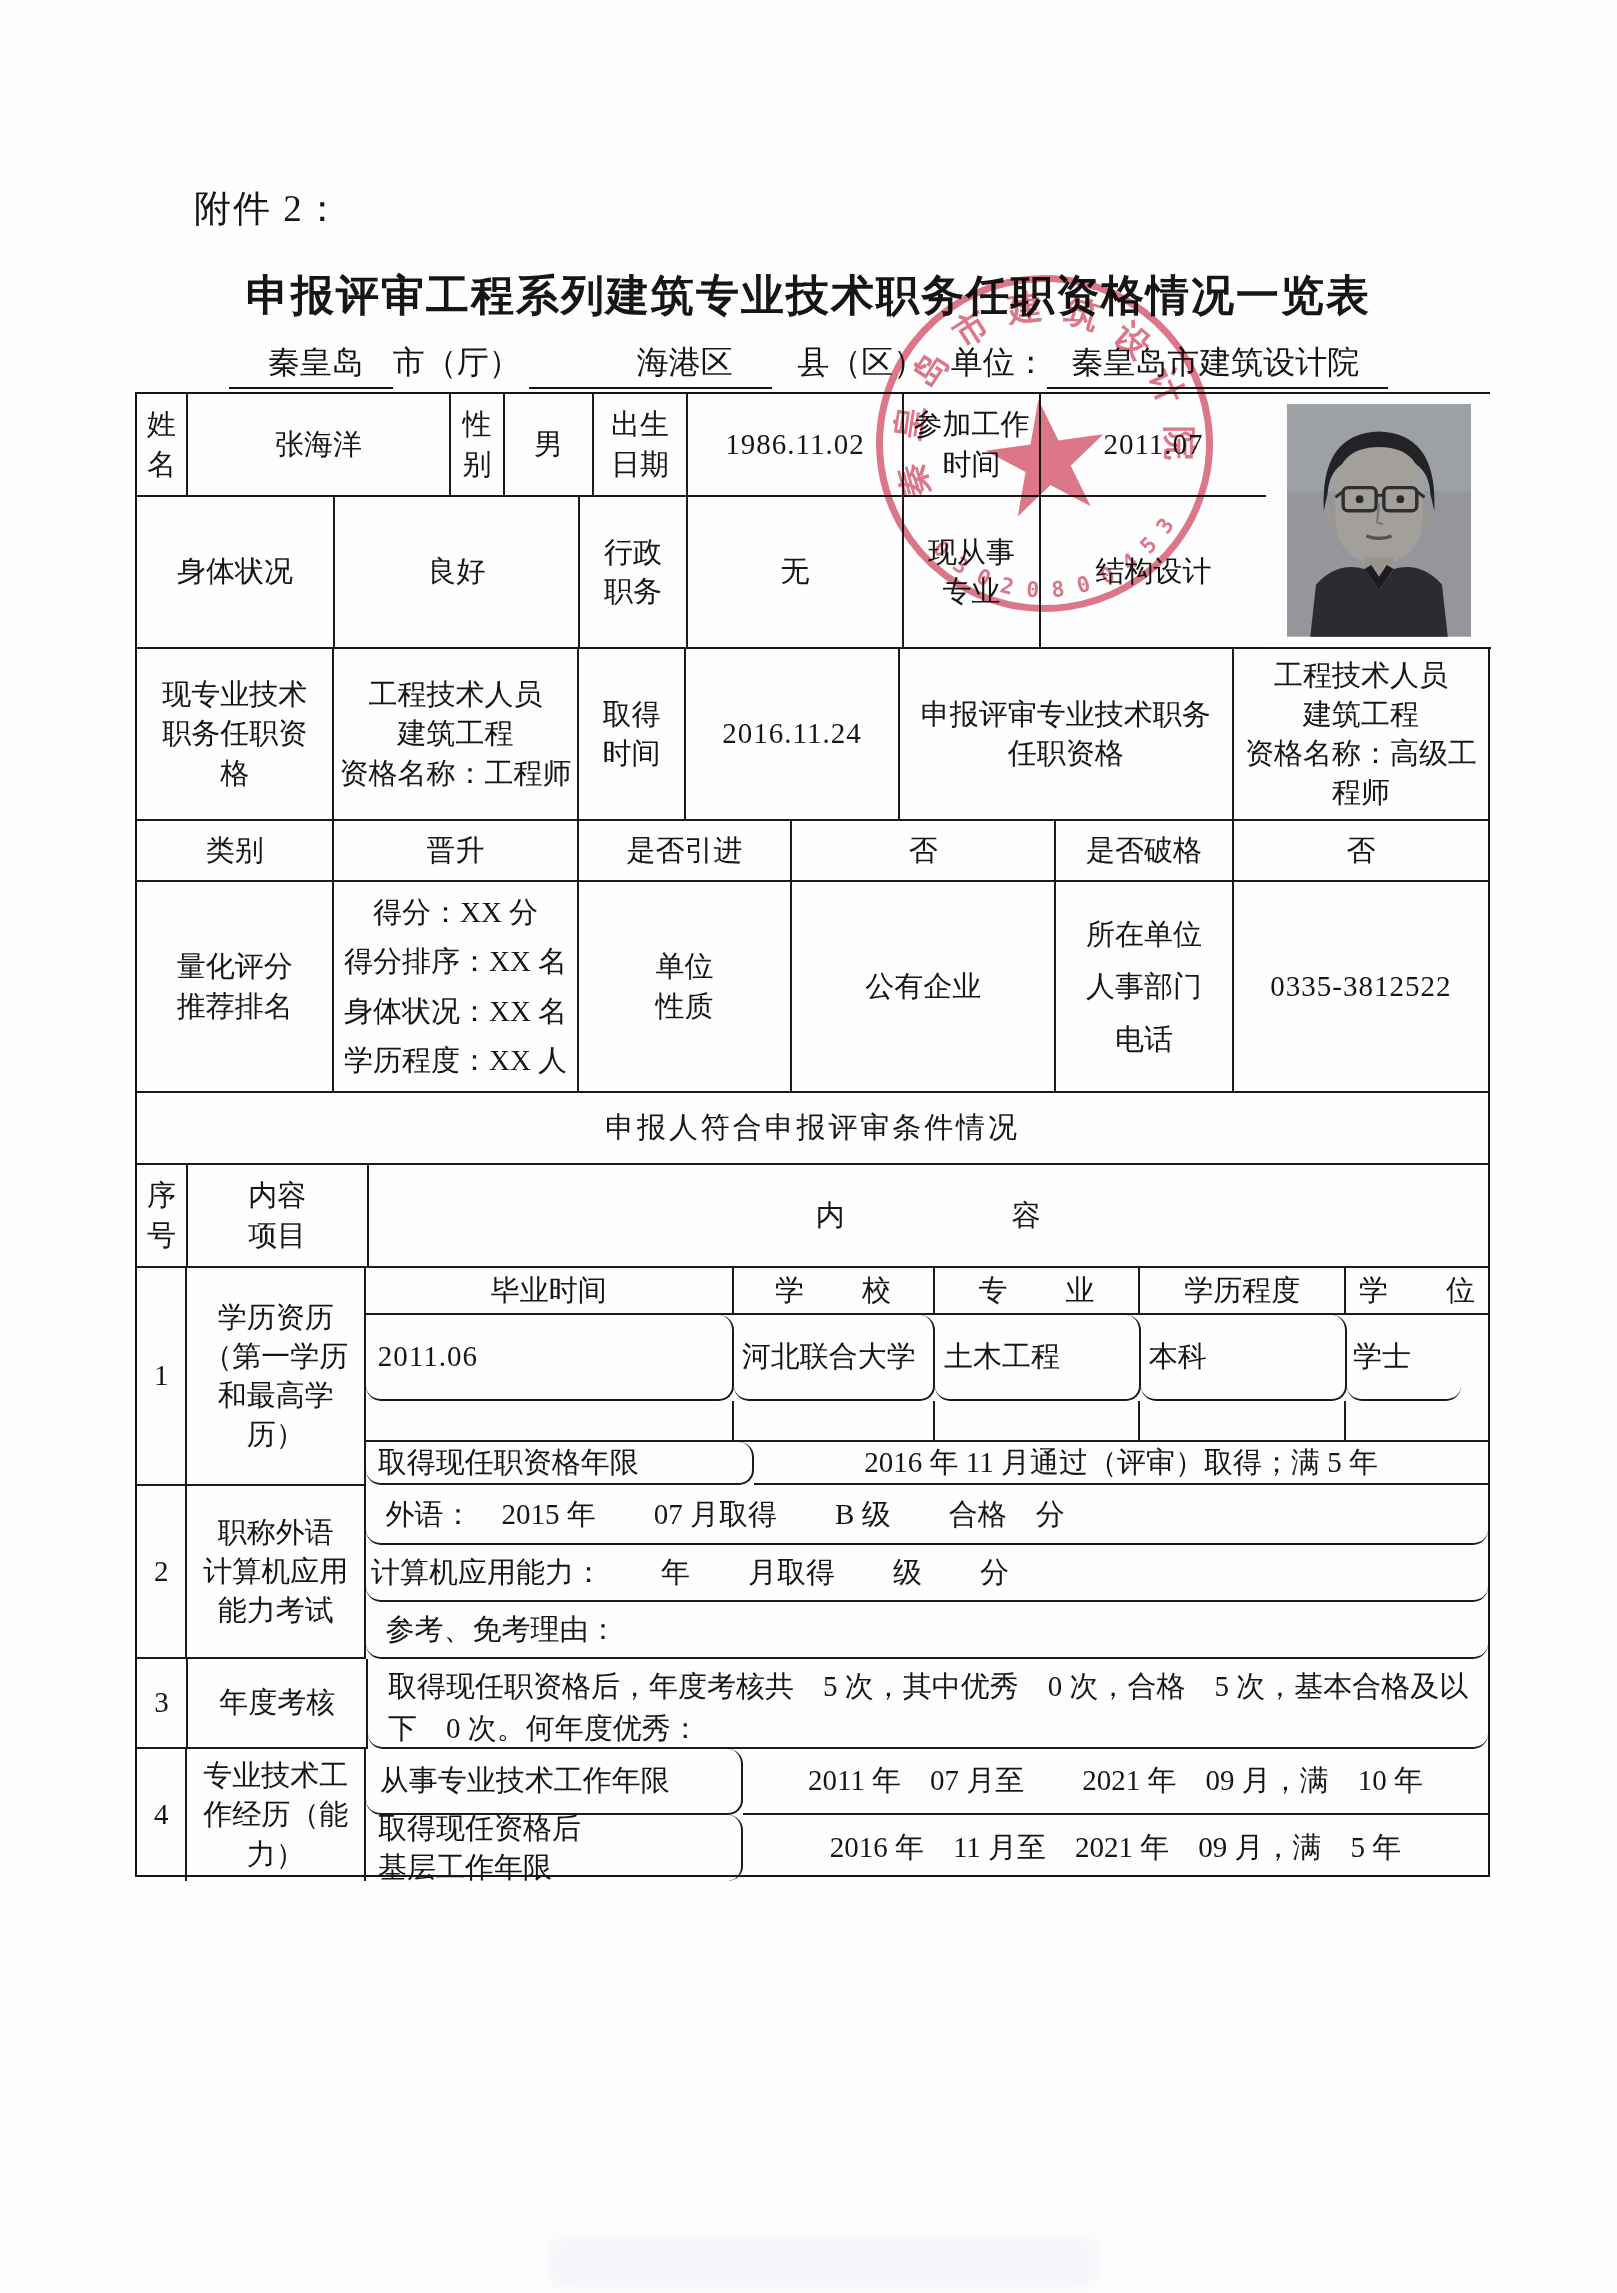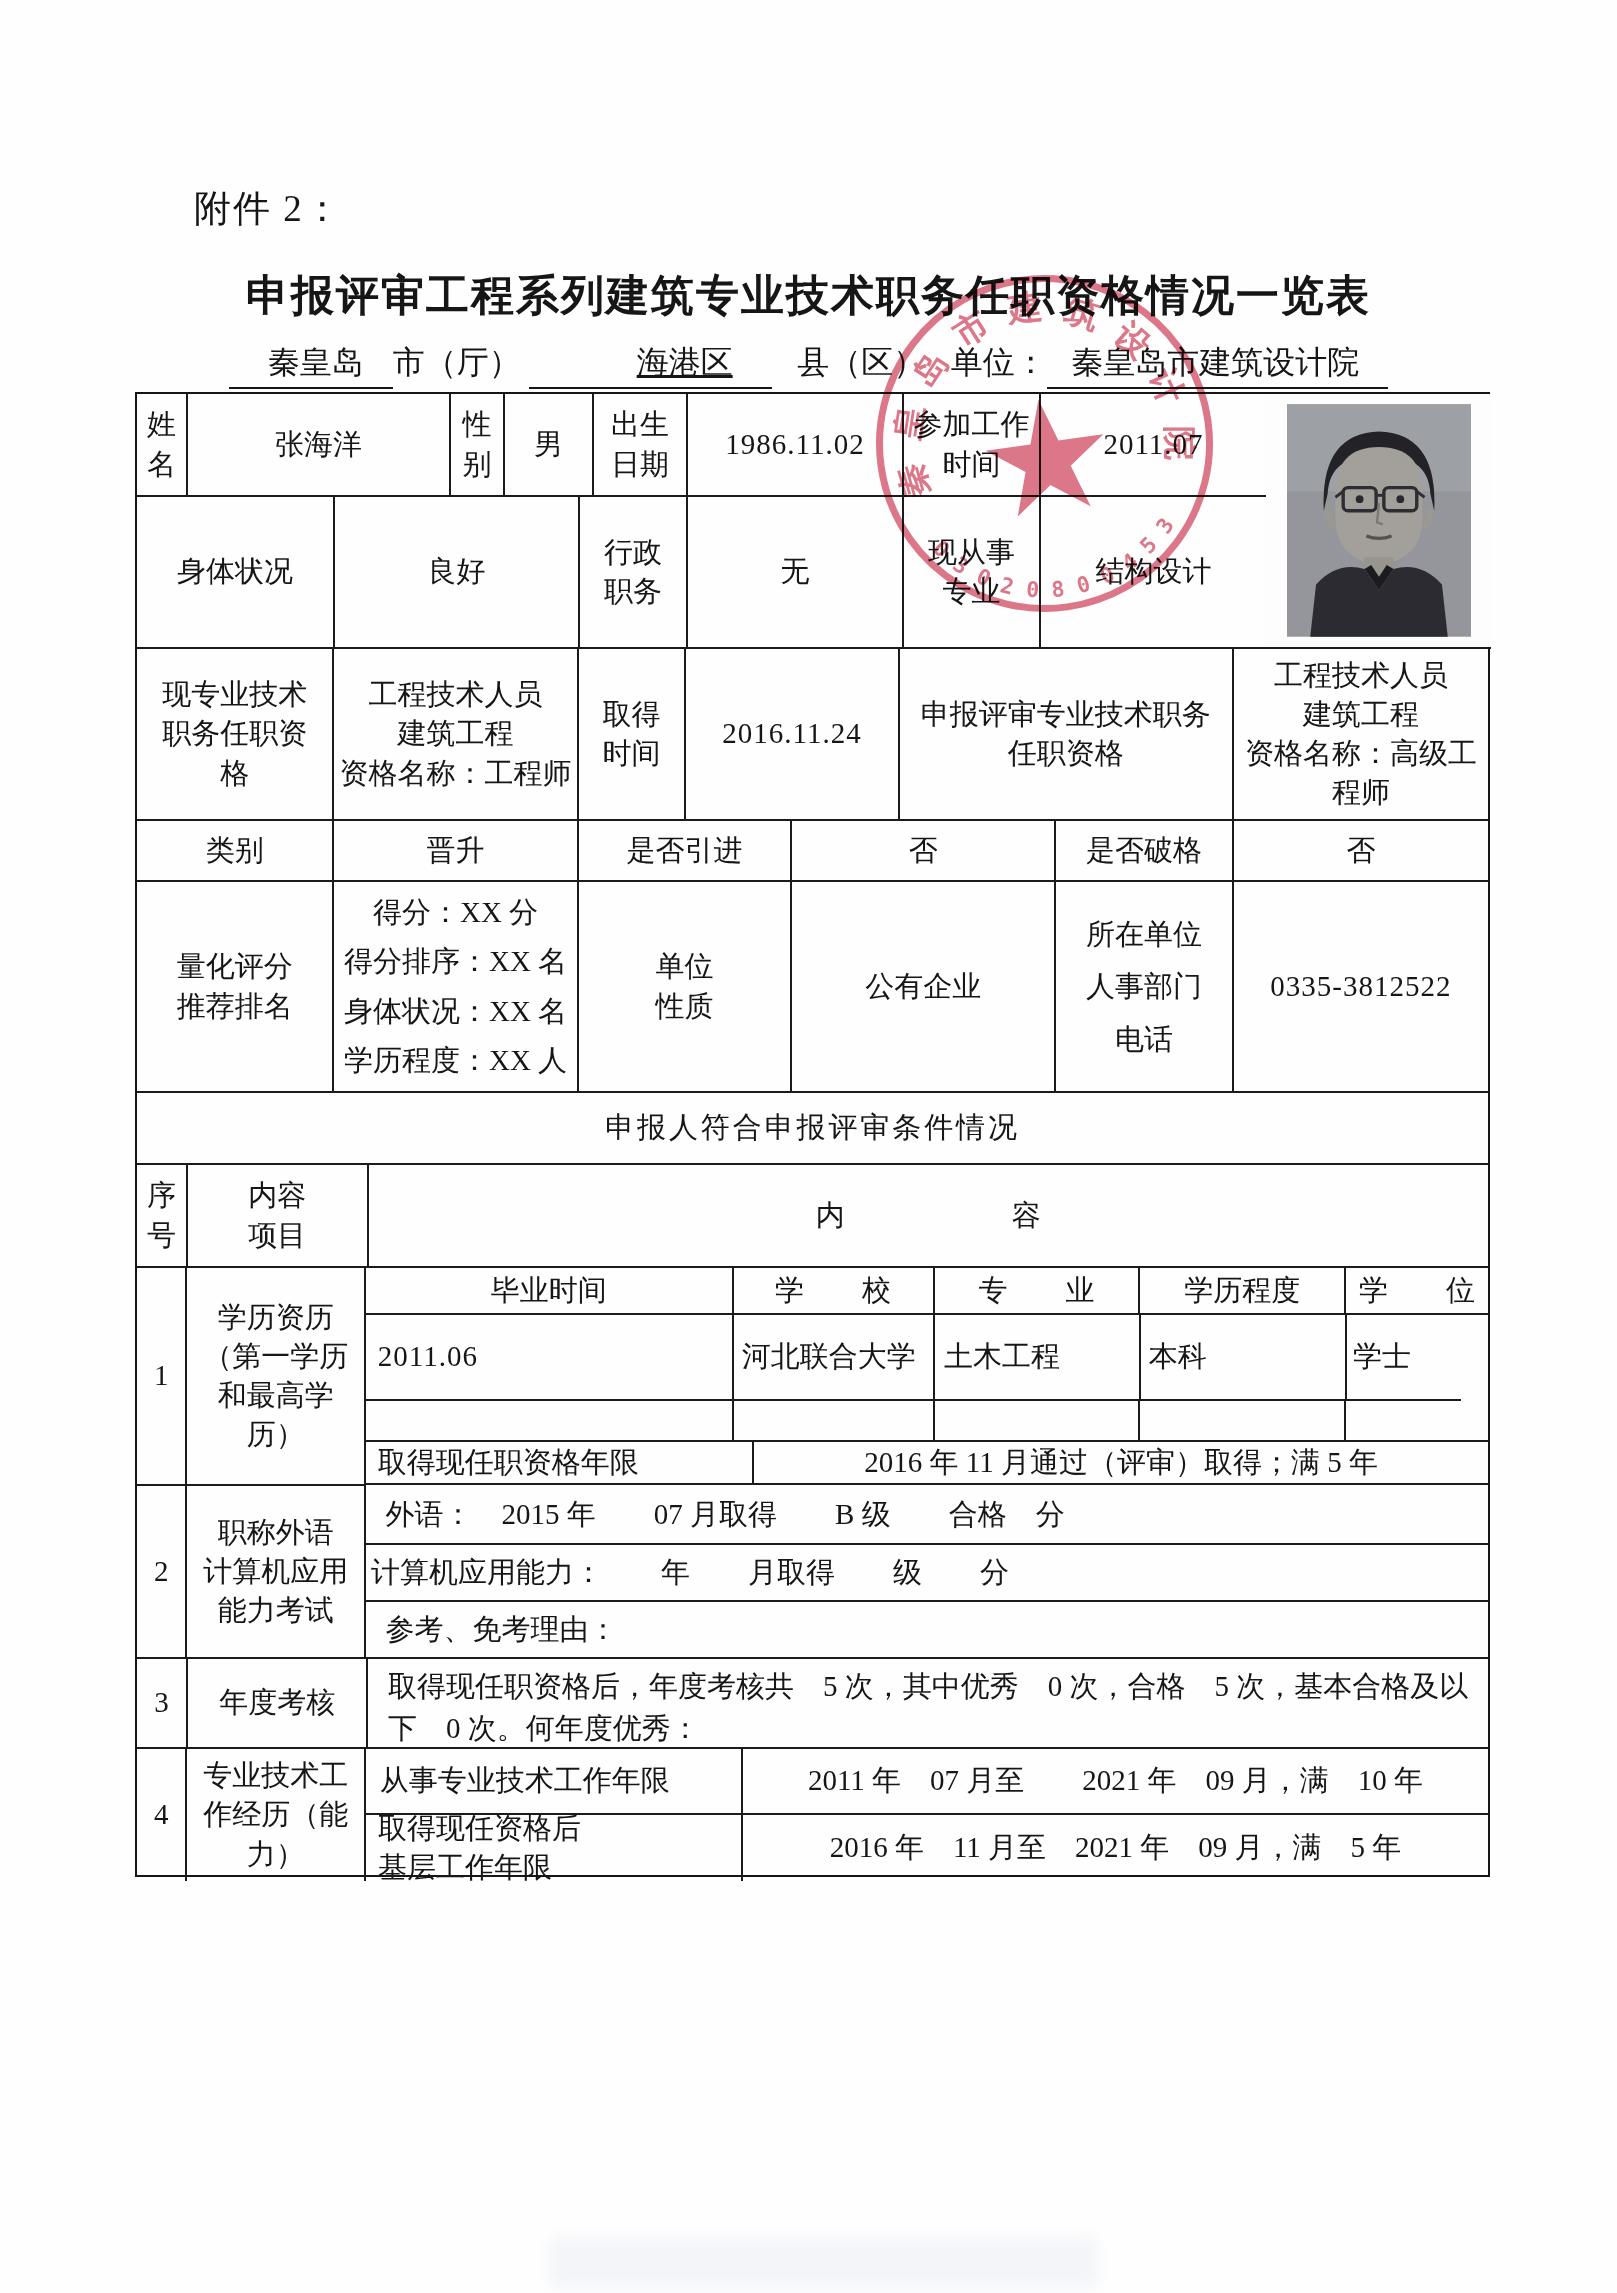--- a/index.html
+++ b/index.html
@@ -6,33 +6,33 @@
   .page{
     position:relative;width:1617px;height:2294px;background:#fefefe;overflow:hidden;
     font-family:"Liberation Serif","DejaVu Serif",serif;color:#161616;
   }
   .attachment{position:absolute;left:194px;top:184px;font-size:37px;letter-spacing:2px;}
   .doc-title{position:absolute;left:0;top:267px;width:1617px;text-align:center;
     font-size:43px;font-weight:700;letter-spacing:2px;}
   .subheader{position:absolute;left:0;top:341px;width:1617px;text-align:center;font-size:32px;white-space:nowrap;}
   .subheader .u{border-bottom:2.9px solid #161616;display:inline-block;}
   .subheader .pad1{padding:0 29px 2px 39px;}
-  .subheader .pad2{padding:0 39px 2px 108px;margin-left:7.8px;text-decoration:underline;}
+  .subheader .pad2{padding:0 39px 2px 108px;margin-left:7.8px;}
   .subheader .pad3{padding:0 29px 2px 24.5px;}
   .subheader .gap{display:inline-block;width:25.5px;}
 
   .main-table{position:absolute;left:135px;top:392px;width:1355px;height:1485px;
     border:2.9px solid #161616;box-sizing:border-box;background:transparent;}
   .tr{display:flex;}
   .tc{box-sizing:border-box;border-right:2px solid #1b1b1b;border-bottom:2px solid #1b1b1b;
     display:flex;align-items:center;justify-content:center;text-align:center;
     font-size:29px;line-height:1.35;position:relative;}
   .tc.nr{border-right:none;}
   .tc.nb{border-bottom:none;}
-  .tc.left{justify-content:flex-start;text-align:left;}
+  .tc.left{justify-content:flex-start;text-align:left;border-radius:15px;}
   .pre{white-space:pre-line;}
   .inner{display:inline-block;}
   .num{letter-spacing:1px;}
   .subcol{display:flex;flex-direction:column;box-sizing:border-box;}
   .spread{display:flex;gap:167px;justify-content:center;width:100%;}
 
   .photo-cell{position:absolute;left:1129px;top:0;width:225px;height:255px;
     box-sizing:border-box;border-bottom:2px solid #1b1b1b;display:flex;
     align-items:center;justify-content:center;background:#fdfdfd;}
 

